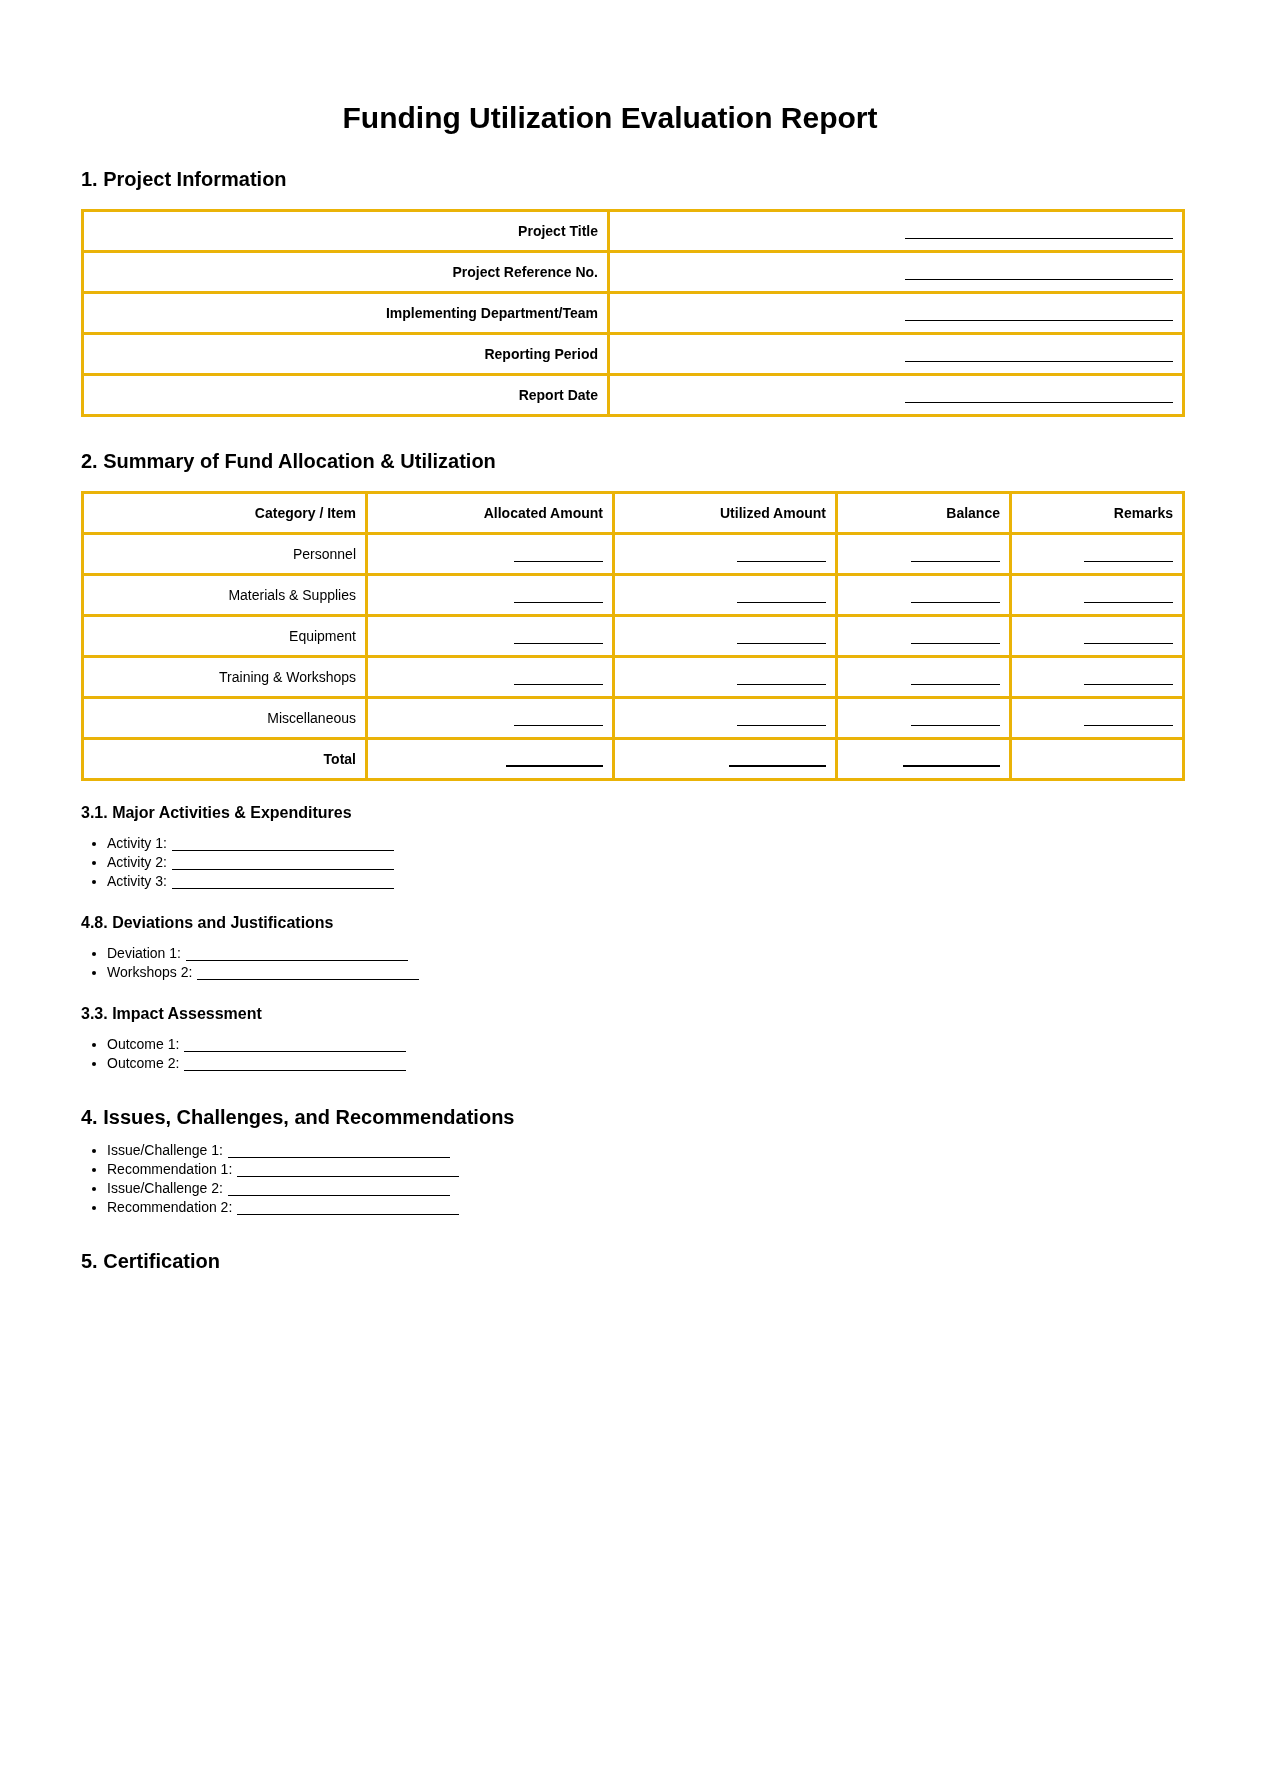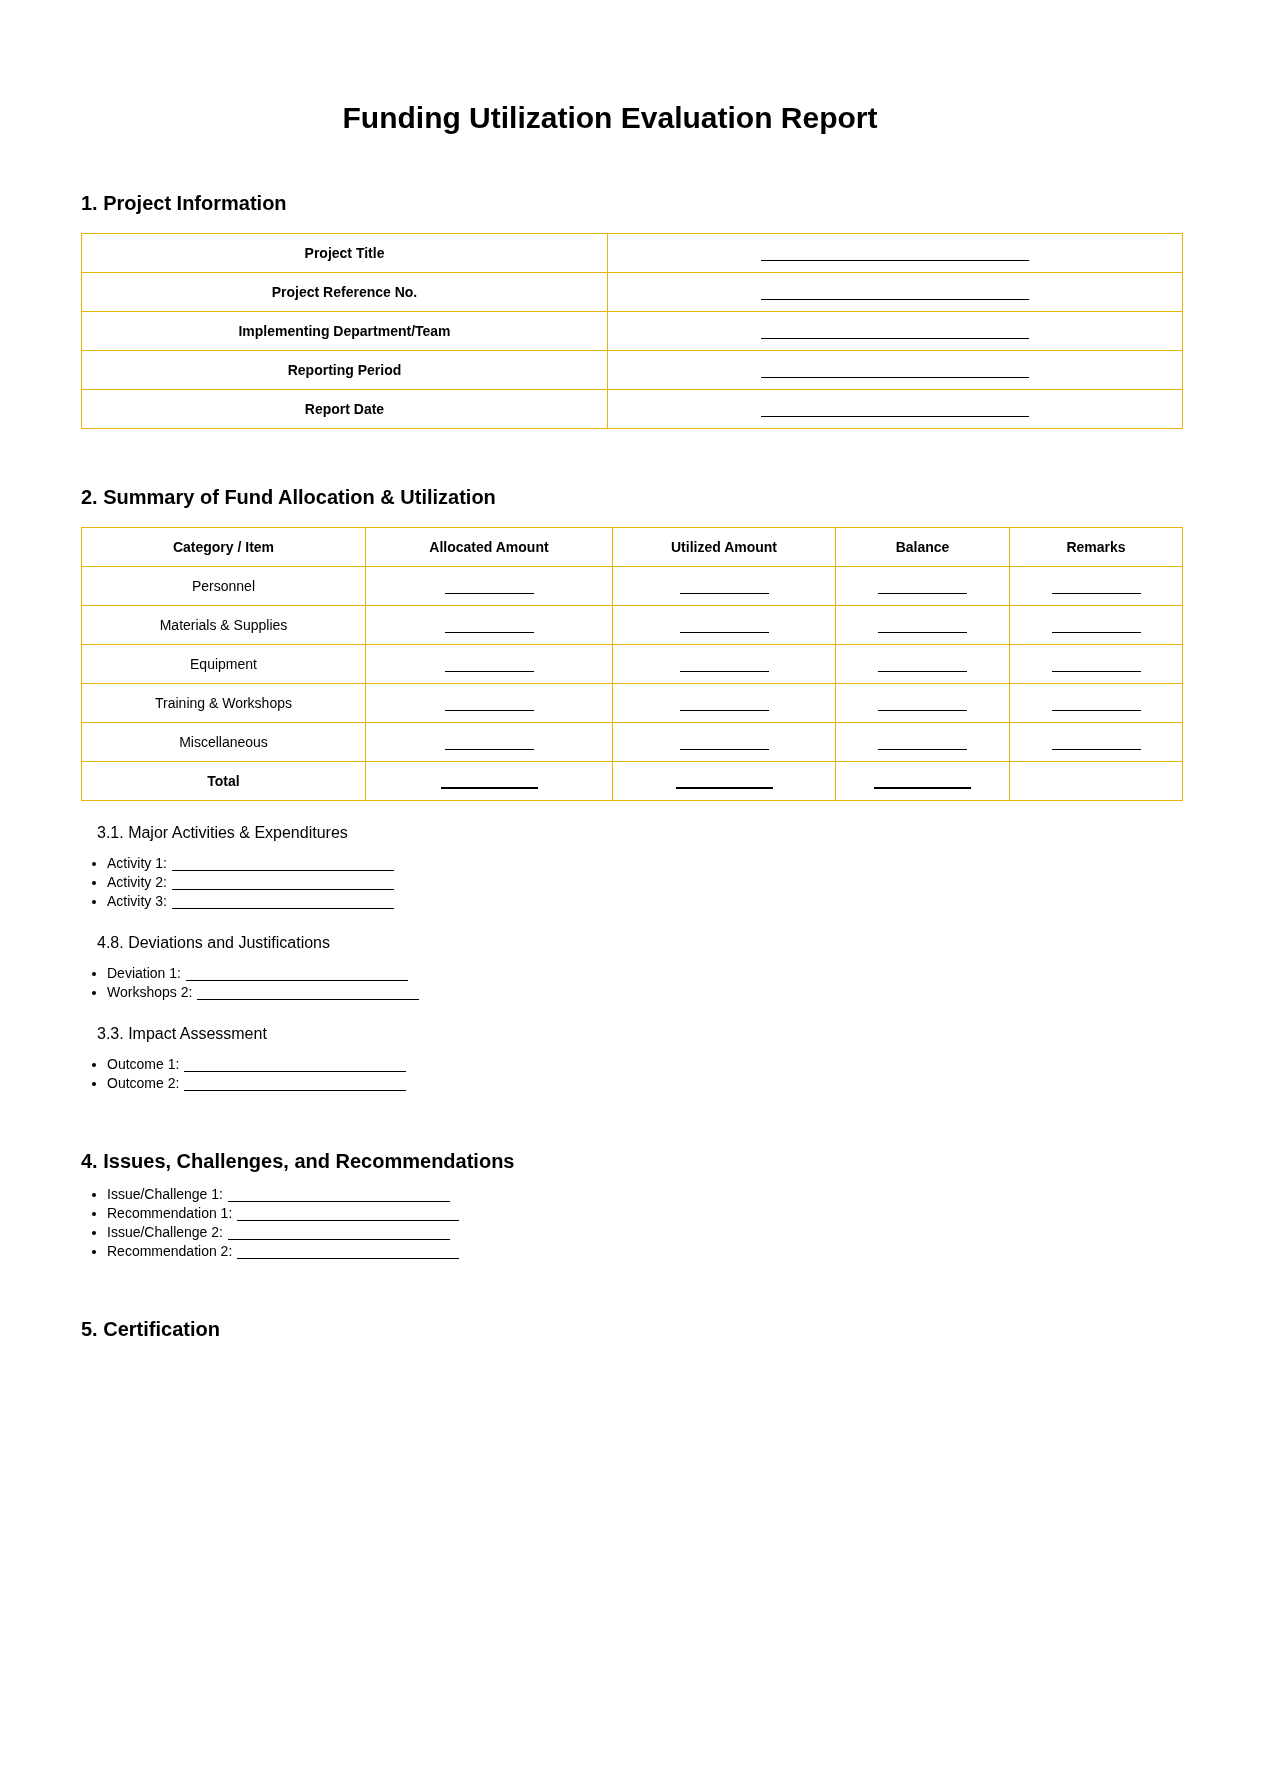--- a/index.html
+++ b/index.html
@@ -22,40 +22,40 @@
     font-size: 30px;
     line-height: 35px;
     font-weight: bold;
     text-align: center;
     margin: 0;
   }
   h2.section-heading {
     font-size: 20px;
     line-height: 24px;
     font-weight: bold;
-    margin: 56px 0 0 0;
+    margin: 32px 0 0 0;
   }
   h3.sub-heading {
     font-size: 16px;
     line-height: 19px;
-    font-weight: normal;
-    margin: 22px 0 0 16px;
+    font-weight: bold;
+    margin: 22px 0 0 0;
   }
   table.form-table {
     width: 1101px;
     border-collapse: collapse;
     margin-top: 18px;
     table-layout: fixed;
   }
   table.form-table td, table.form-table th {
-    border: 1px solid #eab308;
+    border: 3px solid #eab308;
     padding: 10px 9px;
     font-size: 14px;
     line-height: 18px;
-    text-align: center;
+    text-align: right;
     vertical-align: middle;
     overflow: hidden;
   }
   table.form-table th { font-weight: bold; }
   td.label-bold { font-weight: bold; }
   .blank {
     display: inline-block;
     border-bottom: 1.5px solid #000000;
     height: 13px;
     vertical-align: -3px;

